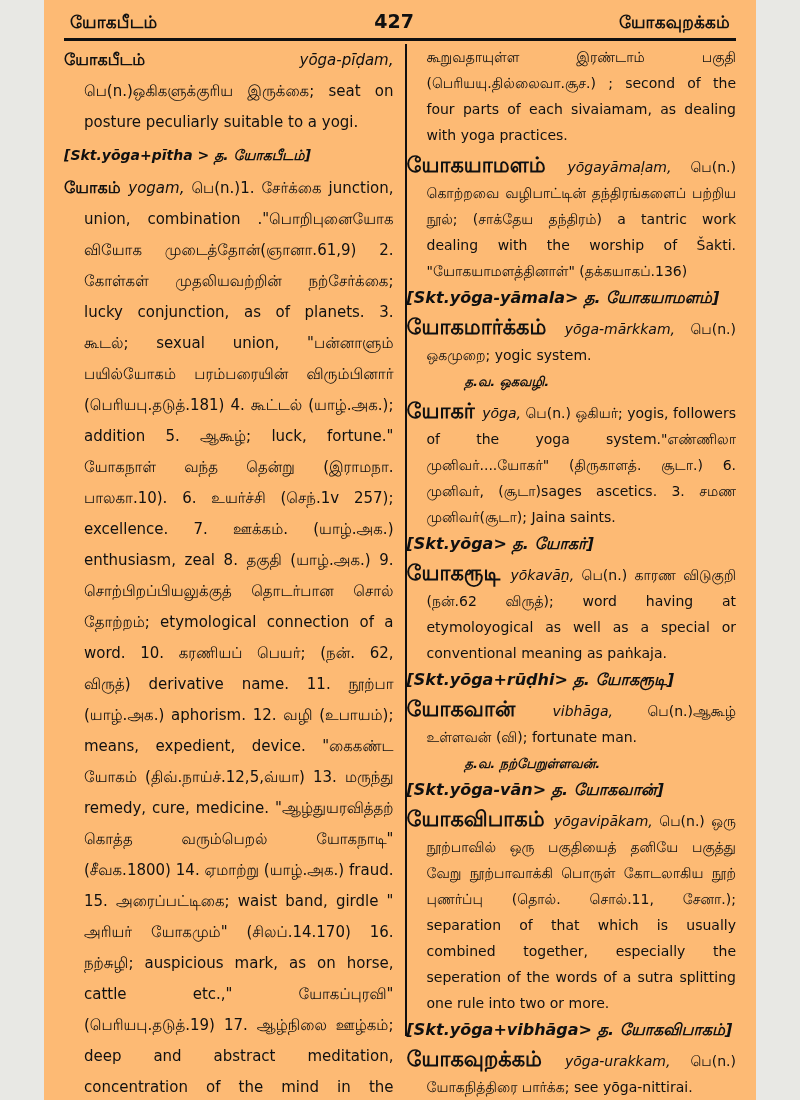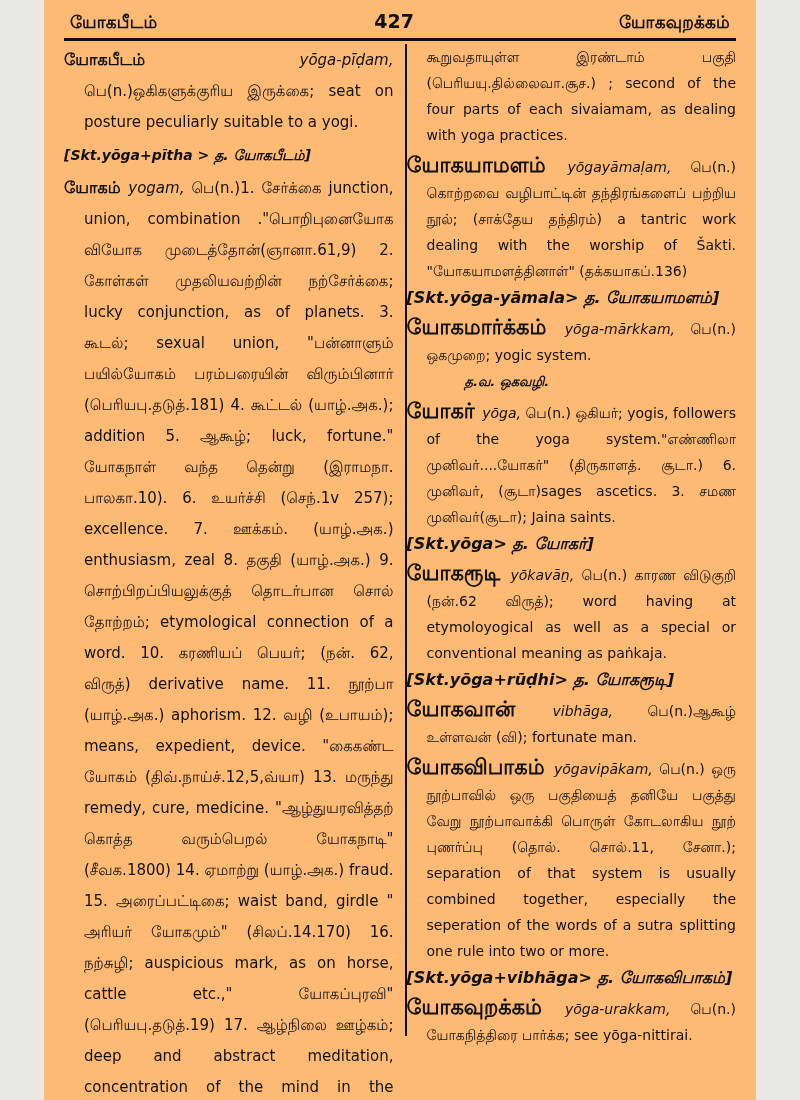--- a/index.html
+++ b/index.html
@@ -80,23 +80,25 @@
         <article class="entry">
           <p class="body"><span class="hw">யோகர் </span><span class="tr">yōga, </span><span class="pl">பெ(n.) ஒகியர்; yogis, followers of the yoga system."எண்ணிலா முனிவர்....யோகர்" (திருகாளத். சூடா.) 6. முனிவர், (சூடா)sages ascetics. 3. சமண முனிவர்(சூடா); Jaina saints.</span></p>
           <div class="etym">[Skt.yōga&gt; த. யோகர்]</div>
         </article>
         <article class="entry">
           <p class="body"><span class="hw">யோகரூடி </span><span class="tr">yōkavāṉ, </span><span class="pl">பெ(n.) காரண விடுகுறி (நன்.62 விருத்);  word having at etymoloyogical as well as a special or conventional meaning as paṅkaja.</span></p>
           <div class="etym">[Skt.yōga+rūḍhi&gt; த. யோகரூடி]</div>
         </article>
         <article class="entry">
           <p class="body"><span class="hw">யோகவான் </span><span class="tr">vibhāga, </span><span class="pl">பெ(n.)ஆகூழ் உள்ளவன் (வி); fortunate man.</span></p>
+          <div class="tv">த.வ. நற்பேறுள்ளவன்.</div>
+          <div class="etym">[Skt.yōga-vān&gt; த. யோகவான்]</div>
         </article>
         <article class="entry">
-          <p class="body"><span class="hw">யோகவிபாகம் </span><span class="tr">yōgavipākam, </span><span class="pl">பெ(n.) ஒரு நூற்பாவில் ஒரு பகுதியைத் தனியே பகுத்து வேறு நூற்பாவாக்கி பொருள் கோடலாகிய நூற் புணர்ப்பு (தொல். சொல்.11, சேனா.); separation of that system is usually combined together, especially the seperation of the words of a sutra splitting one rule into two or more.</span></p>
+          <p class="body"><span class="hw">யோகவிபாகம் </span><span class="tr">yōgavipākam, </span><span class="pl">பெ(n.) ஒரு நூற்பாவில் ஒரு பகுதியைத் தனியே பகுத்து வேறு நூற்பாவாக்கி பொருள் கோடலாகிய நூற் புணர்ப்பு (தொல். சொல்.11, சேனா.); separation of that which is usually combined together, especially the seperation of the words of a sutra splitting one rule into two or more.</span></p>
           <div class="etym">[Skt.yōga+vibhāga&gt; த. யோகவிபாகம்]</div>
         </article>
         <article class="entry">
           <p class="body"><span class="hw">யோகவுறக்கம் </span><span class="tr">yōga-urakkam, </span><span class="pl">பெ(n.) யோகநித்திரை பார்க்க; see yōga-nittirai.</span></p>
         </article>
       </section>
   </div>
 </div>
 
 </body></html>

